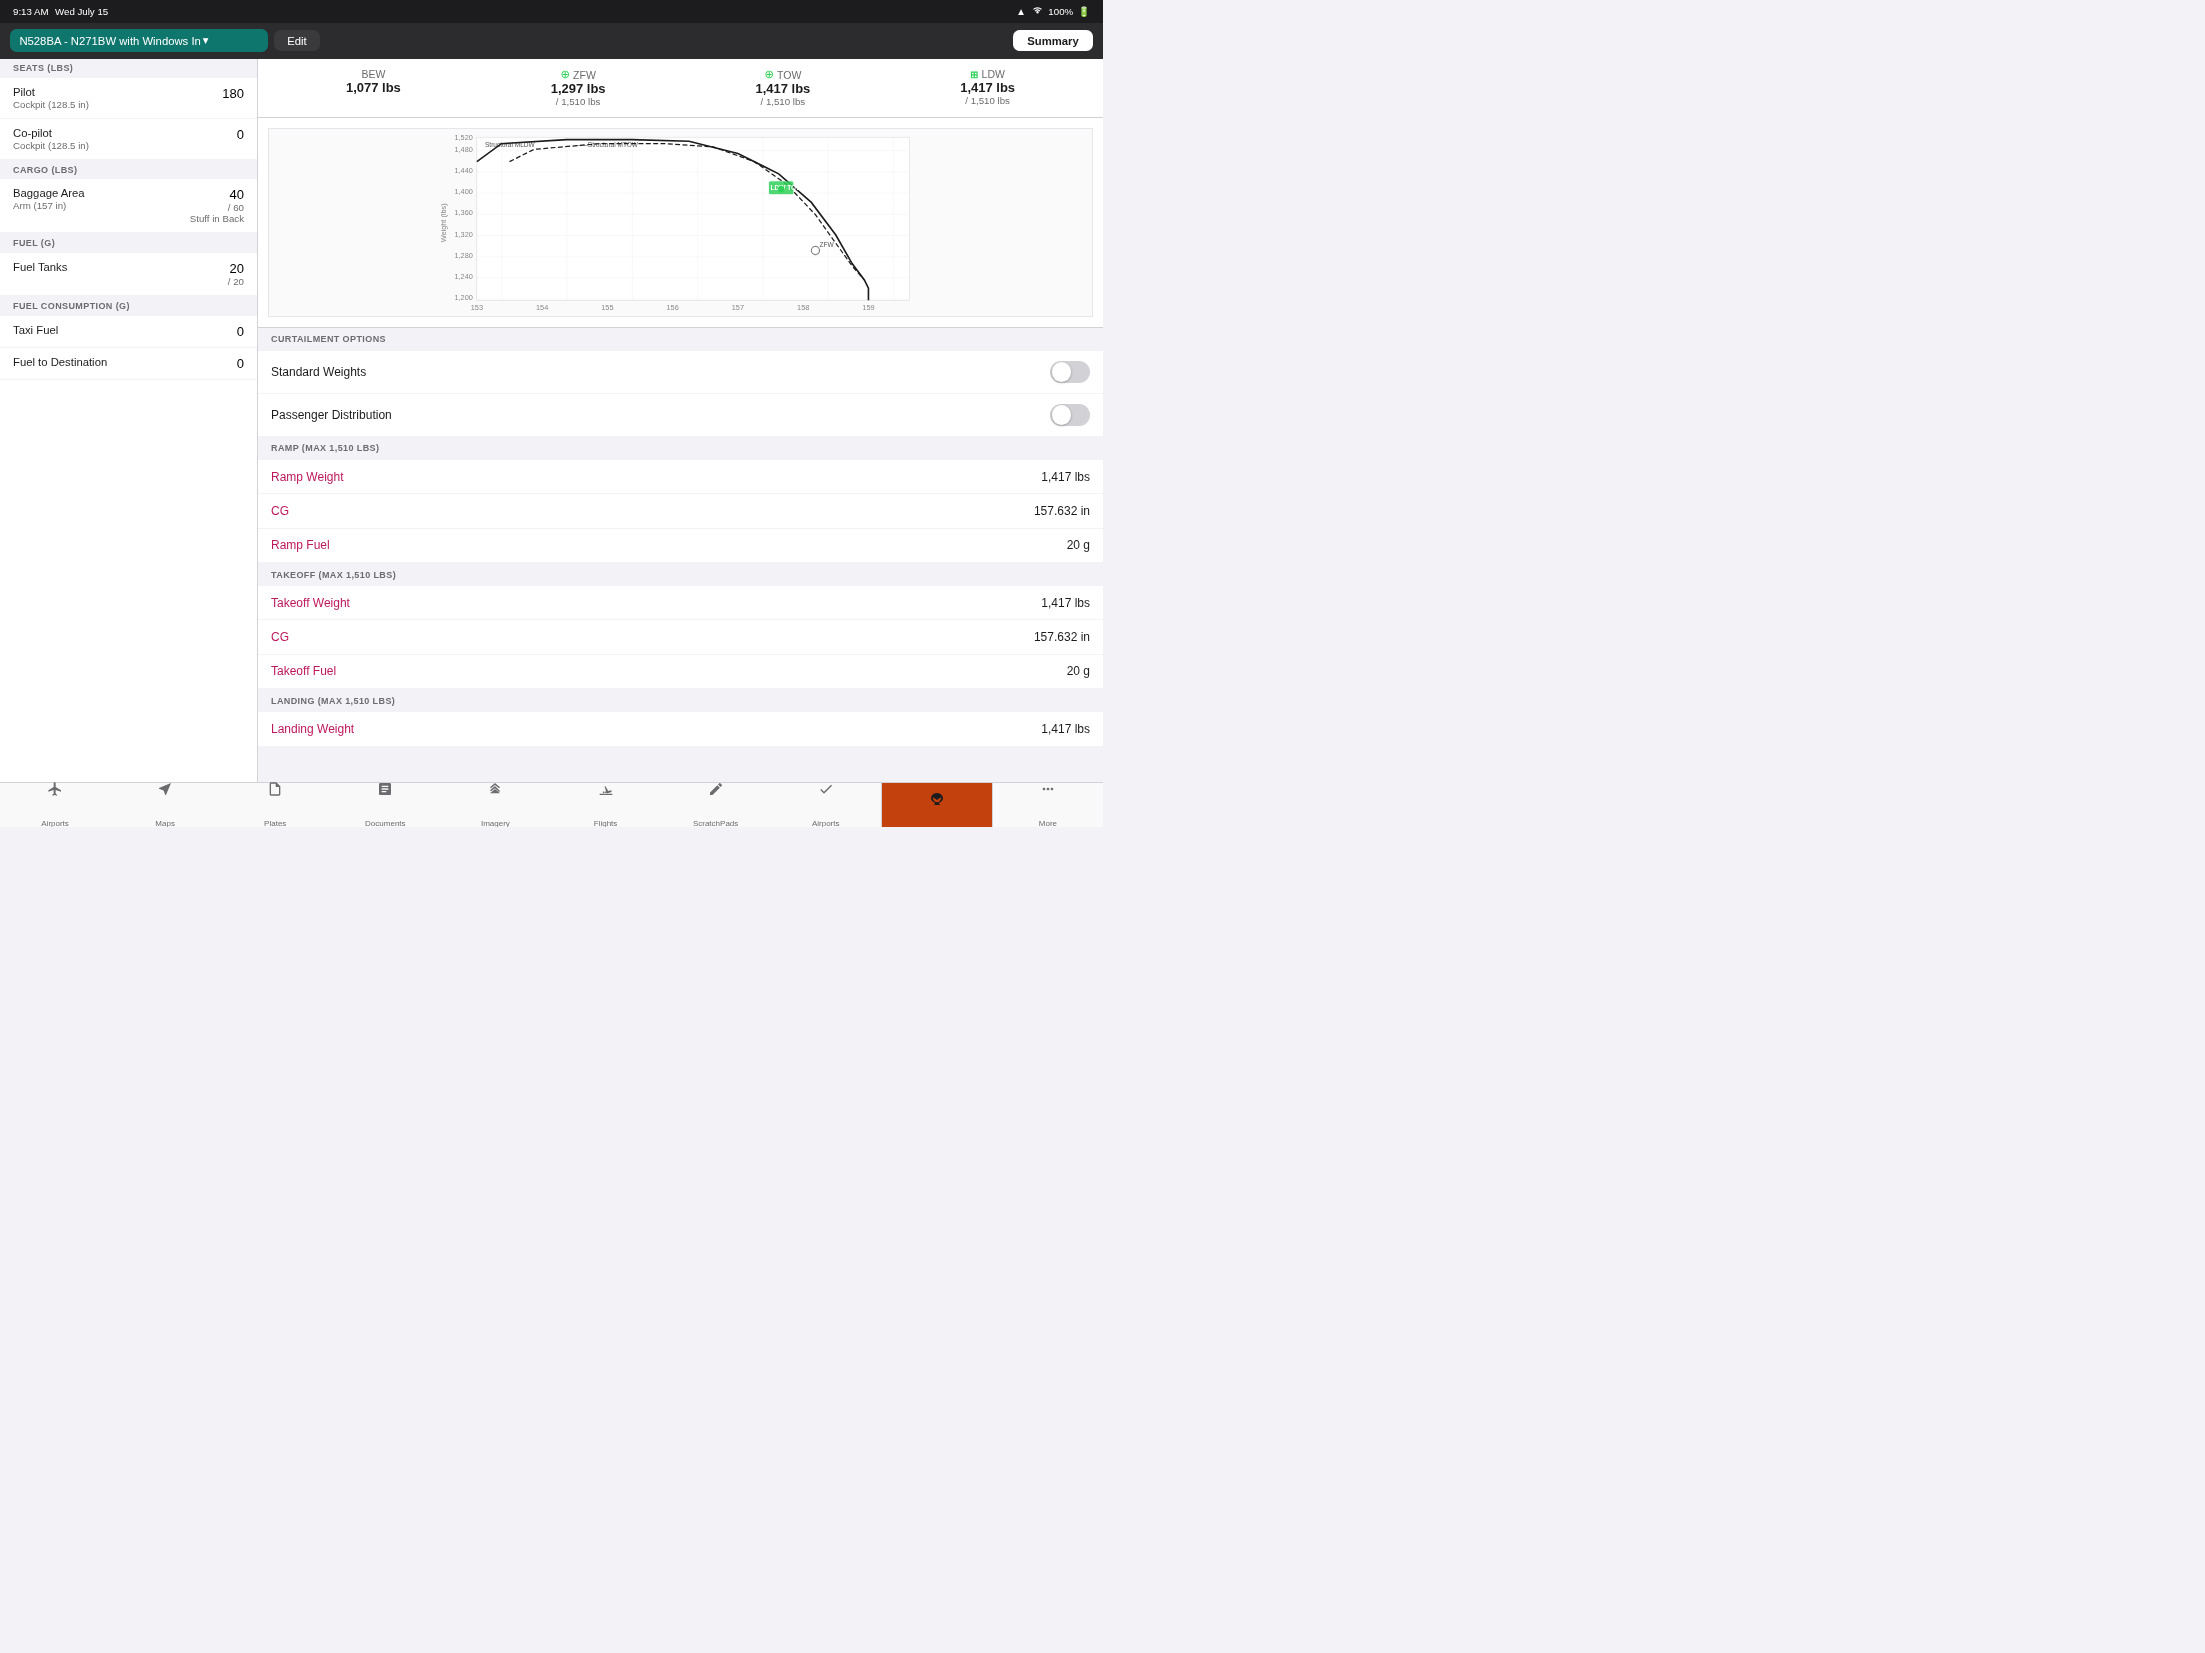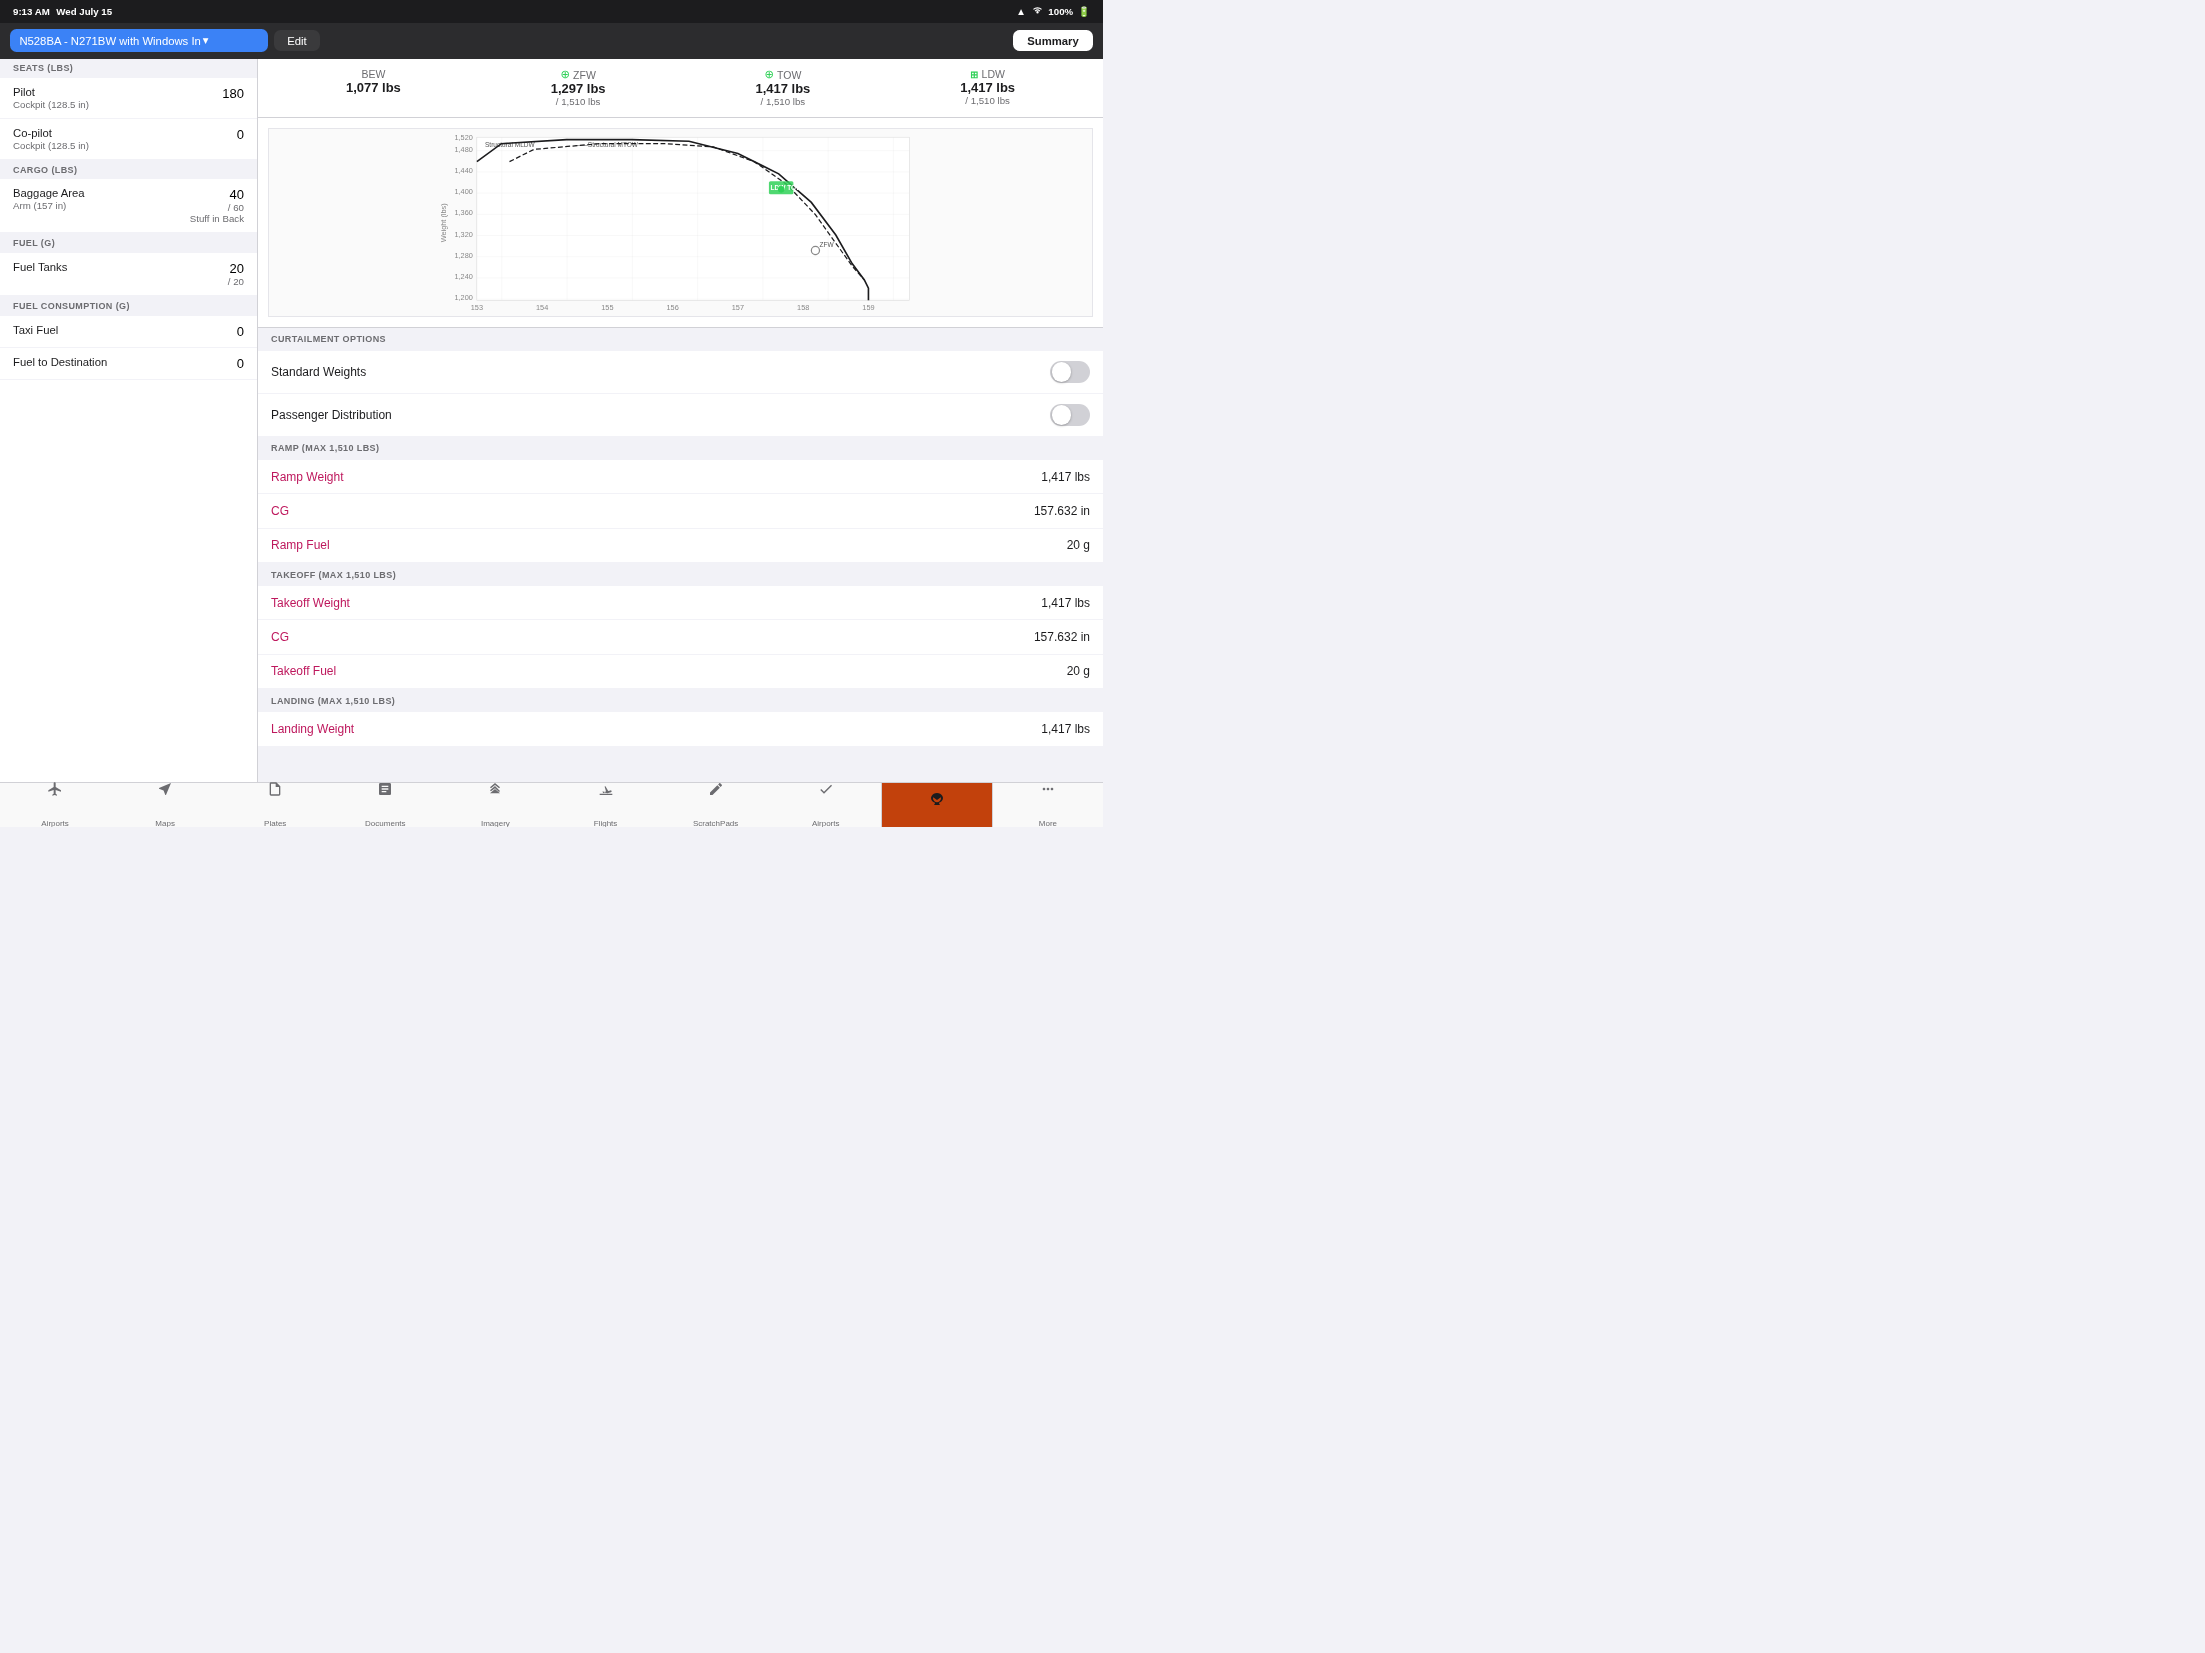--- a/index.html
+++ b/index.html
@@ -15,36 +15,36 @@
     
     .status-bar {
       background: #1c1c1e;
       color: white;
       display: flex;
       align-items: center;
       justify-content: space-between;
       padding: 0 13px;
       height: 22.6px;
       font-size: 9.7px;
-      font-weight: 700;
+      font-weight: 400;
     }
     .status-bar-left { display: flex; align-items: center; gap: 6.5px; }
     .status-bar-right { display: flex; align-items: center; gap: 4.8px; }
 
     
     .top-nav {
       background: #2c2c2e;
       display: flex;
       align-items: center;
       padding: 0 9.7px;
       height: 36px;
       gap: 6.5px;
     }
     .aircraft-selector {
-      background: #3b82f6;
+      background: #0f766e;
       color: white;
       border: none;
       border-radius: 6.5px;
       padding: 4.8px 9.7px;
       font-size: 11.3px;
       font-weight: 500;
       display: flex;
       align-items: center;
       gap: 2px;
       flex: 1;

